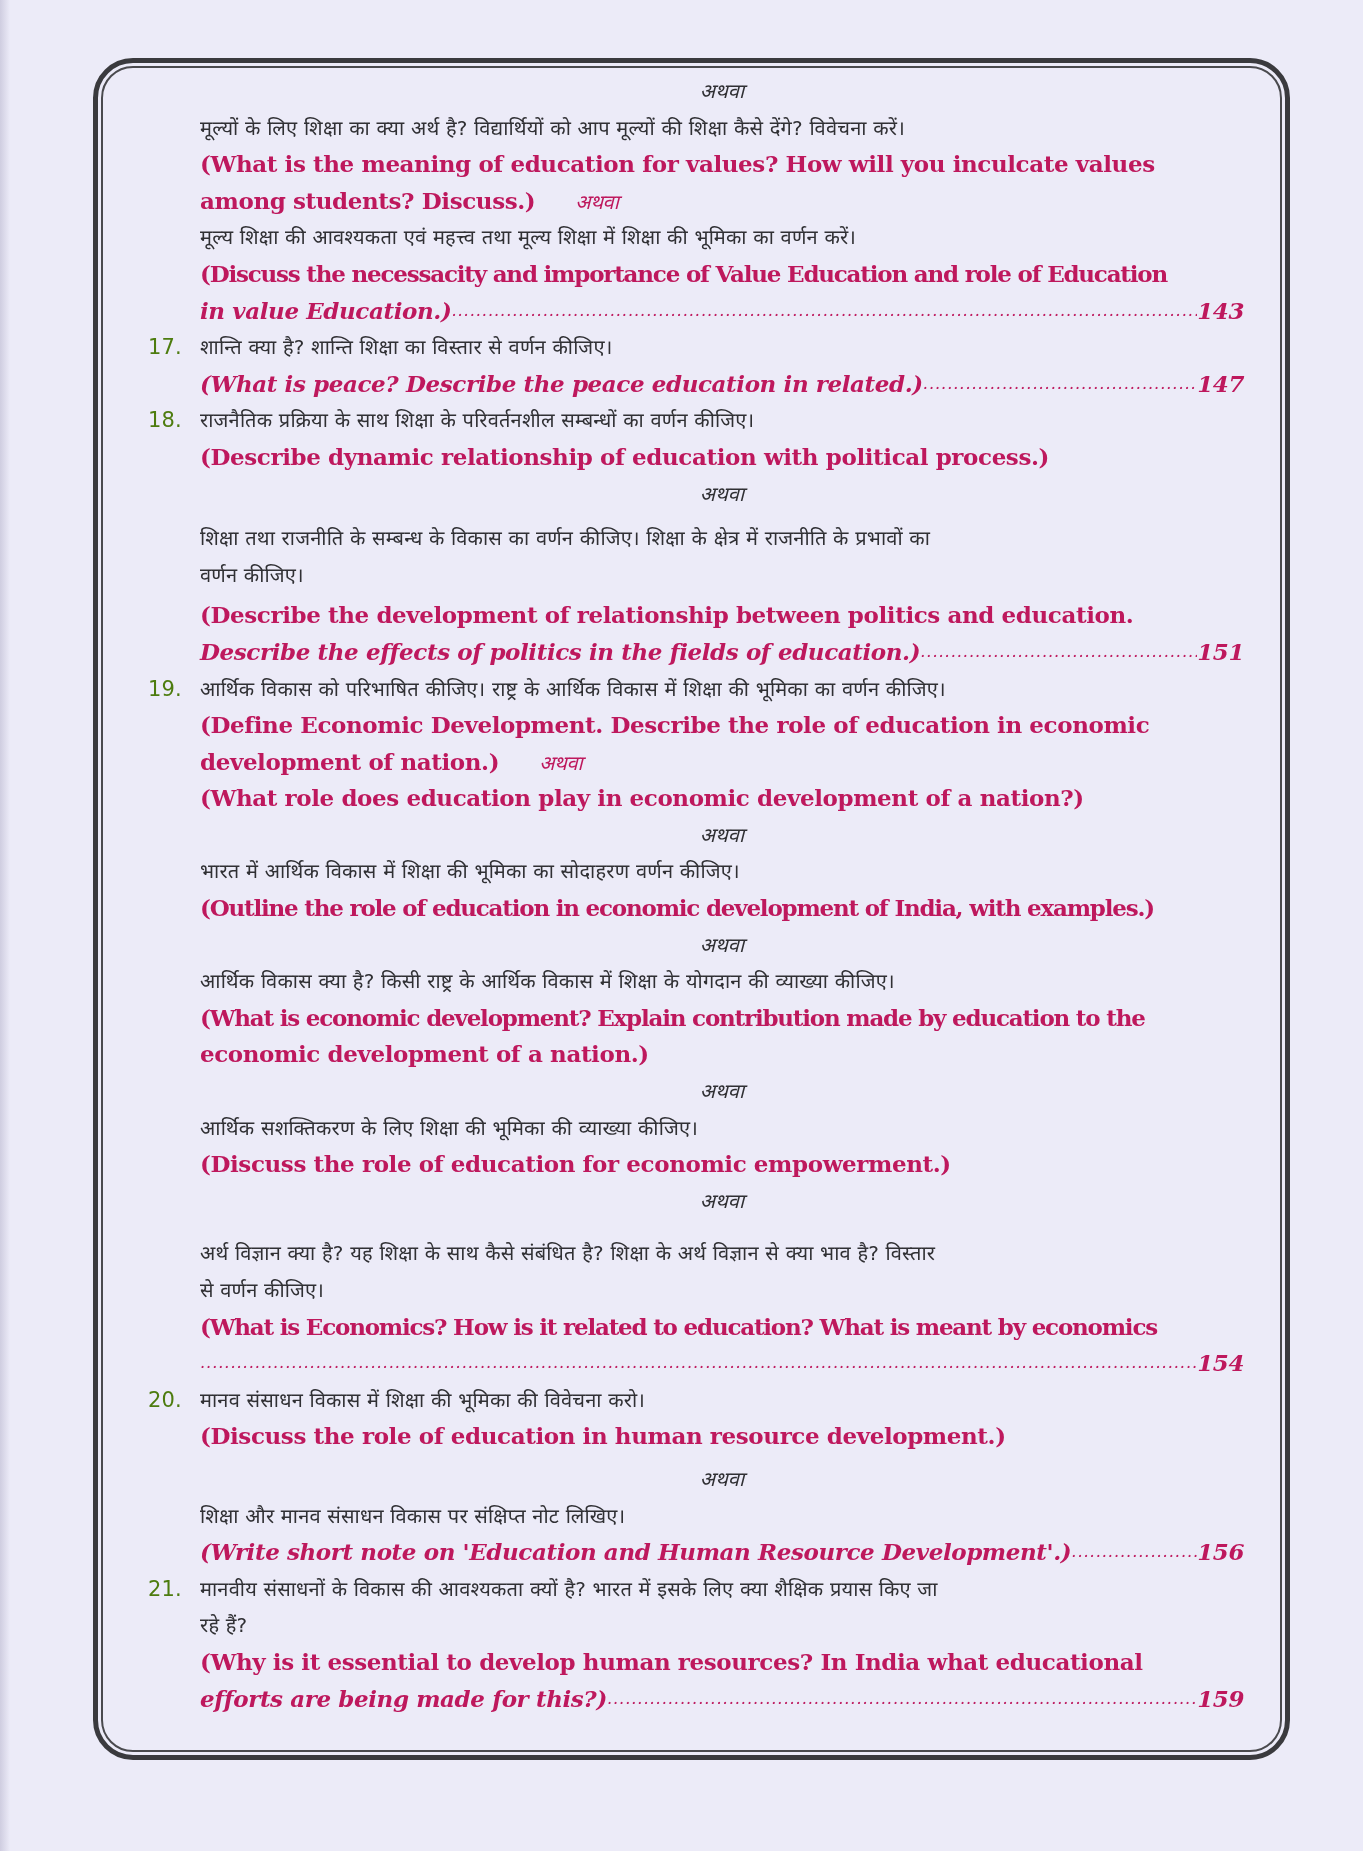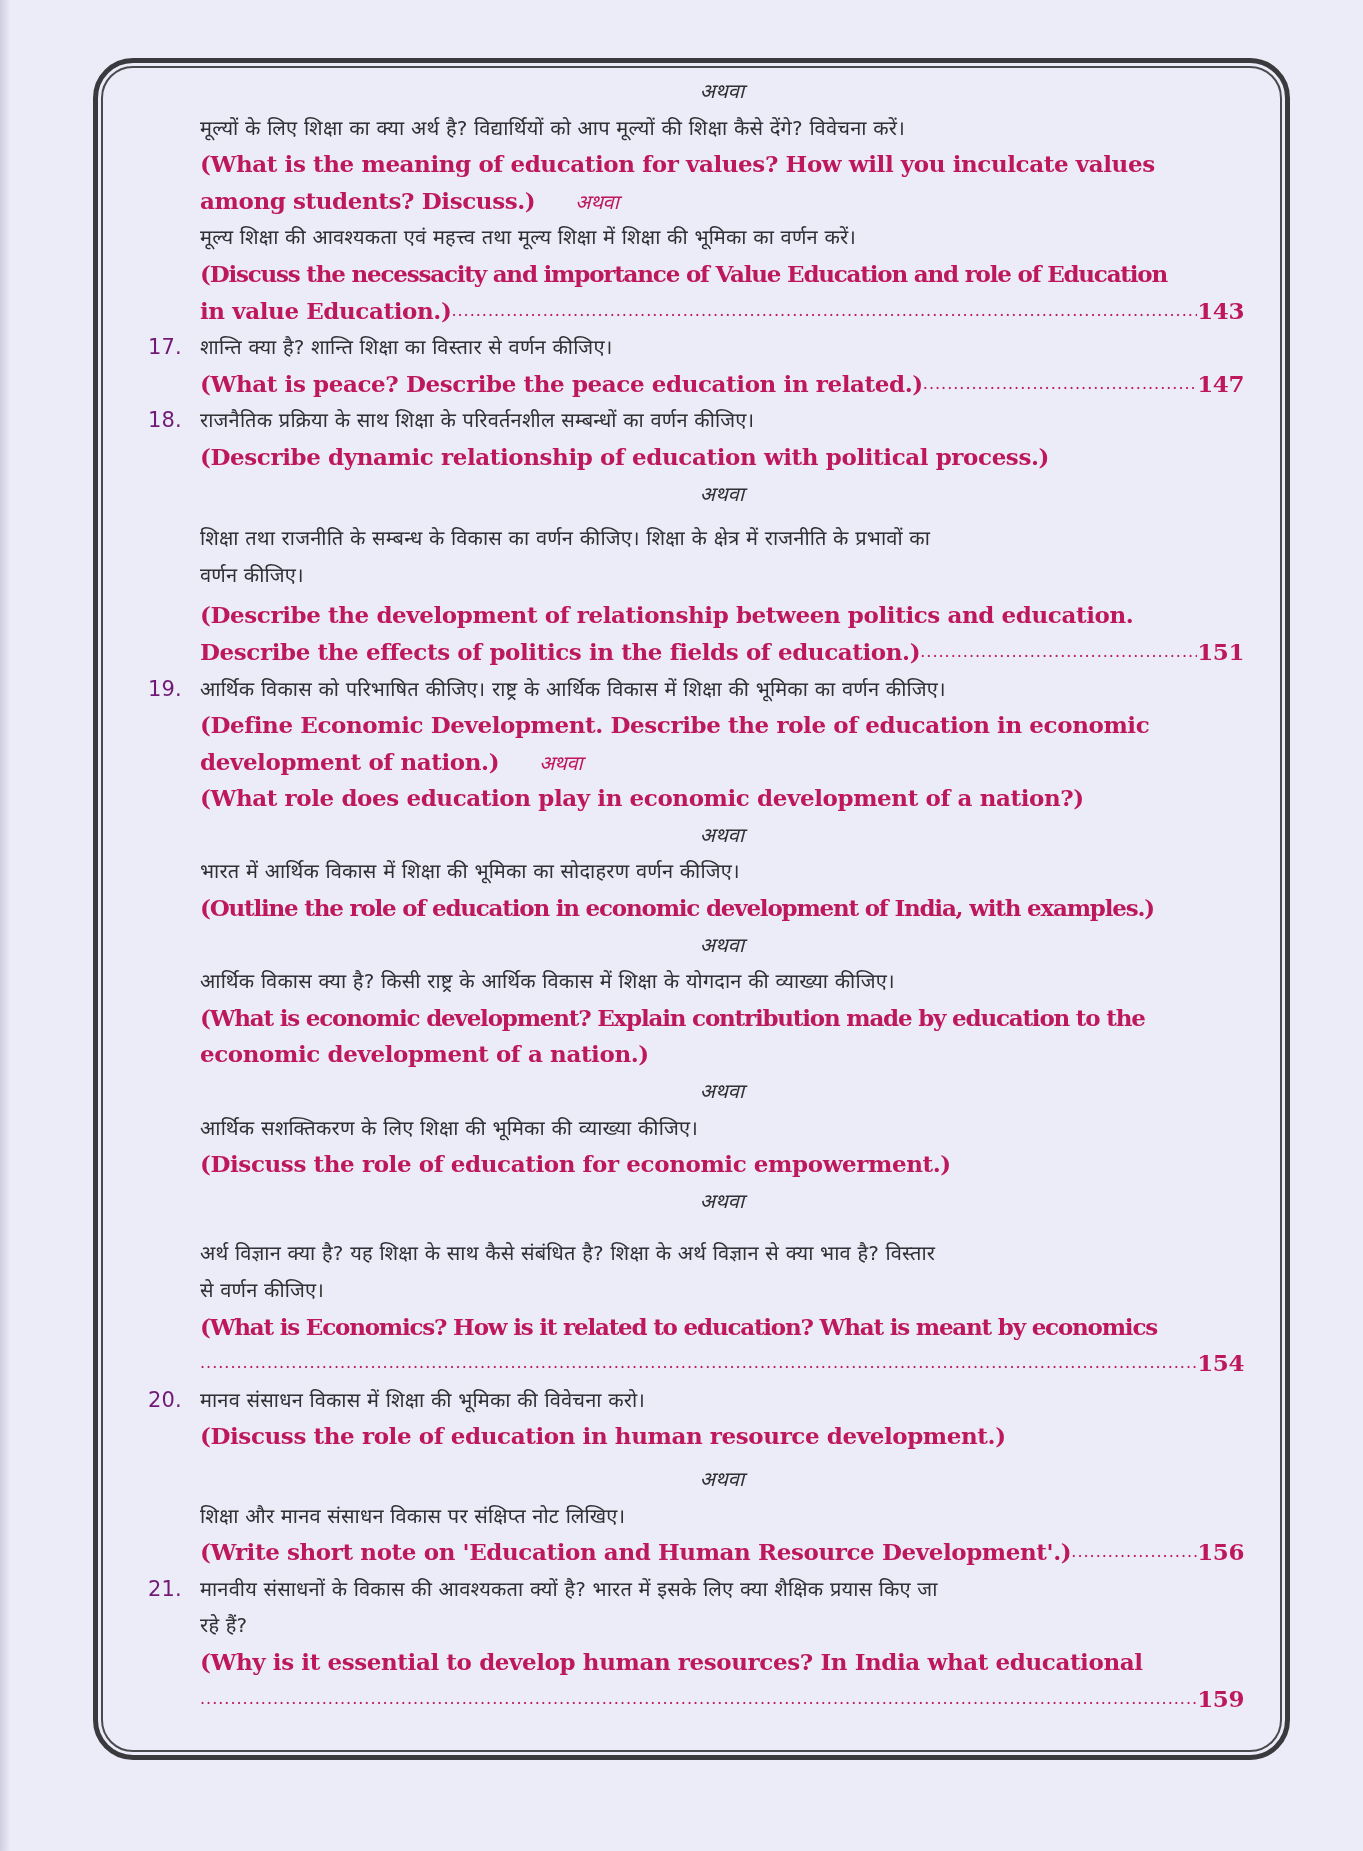--- a/index.html
+++ b/index.html
@@ -24,22 +24,22 @@
   }
   .content {
     position: absolute; left: 200px; top: 56px; width: 1044px;
   }
   .line { position: relative; height: 36.6px; line-height: 36.6px; white-space: nowrap; }
   .hi { font-family: "DejaVu Sans", "Liberation Sans", sans-serif; font-size: 20px; color: #303034; letter-spacing: 0.2px; }
   .en { font-family: "DejaVu Serif", "Liberation Serif", serif; font-size: 23px; font-weight: bold; color: #be185d; letter-spacing: -0.4px; }
   .condensed { letter-spacing: -1.2px; }
   .athva { font-family: "DejaVu Sans", "Liberation Sans", sans-serif; font-style: italic; font-size: 20px; color: #303034; text-align: center; }
   .inline-athva { font-family: "DejaVu Sans", "Liberation Sans", sans-serif; font-style: italic; font-weight: normal; font-size: 20px; margin-left: 40px; }
-  .qnum { position: absolute; left: -52px; top: 0; font-family: "DejaVu Sans", "Liberation Sans", sans-serif; font-size: 21px; color: #701a75; }
-  .toc { display: flex; align-items: flex-start; }
+  .qnum { position: absolute; left: -52px; top: 0; font-family: "DejaVu Sans", "Liberation Sans", sans-serif; font-size: 21px; color: #4d7c0f; }
+  .toc { display: flex; align-items: flex-start; font-style: italic; }
   .toc .txt { flex: 0 0 auto; }
   .toc .dots { flex: 1 1 auto; overflow: hidden; font-weight: normal; letter-spacing: 1px; font-size: 16px; }
   .toc .dots::before { content: "........................................................................................................................................................................................................................................................................................"; }
   .toc .pg { flex: 0 0 auto; font-weight: bold; }
   .gap-s { height: 4px; }
 </style>
 </head>
 <body>
 
 <div class="page-edge"></div>
@@ -125,16 +125,17 @@
     <span class="pg">156</span>
   </div>
 
   <div class="line hi">
     <span class="qnum">21.</span>
     <span>मानवीय संसाधनों के विकास की आवश्यकता क्यों है? भारत में इसके लिए क्या शैक्षिक प्रयास किए जा</span>
   </div>
   <div class="line hi">रहे हैं?</div>
   <div class="line en">(Why is it essential to develop human resources? In India what educational</div>
   <div class="line en toc">
+    <span class="txt">efforts are being made for this?)</span>
     <span class="dots"></span>
     <span class="pg">159</span>
   </div>
 </div>
 
 </body></html>

